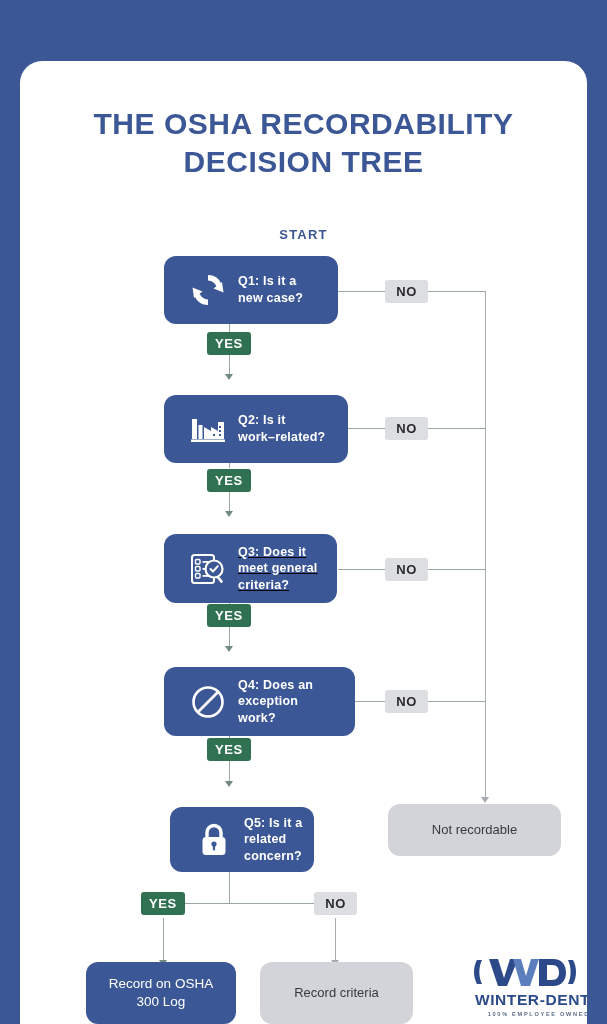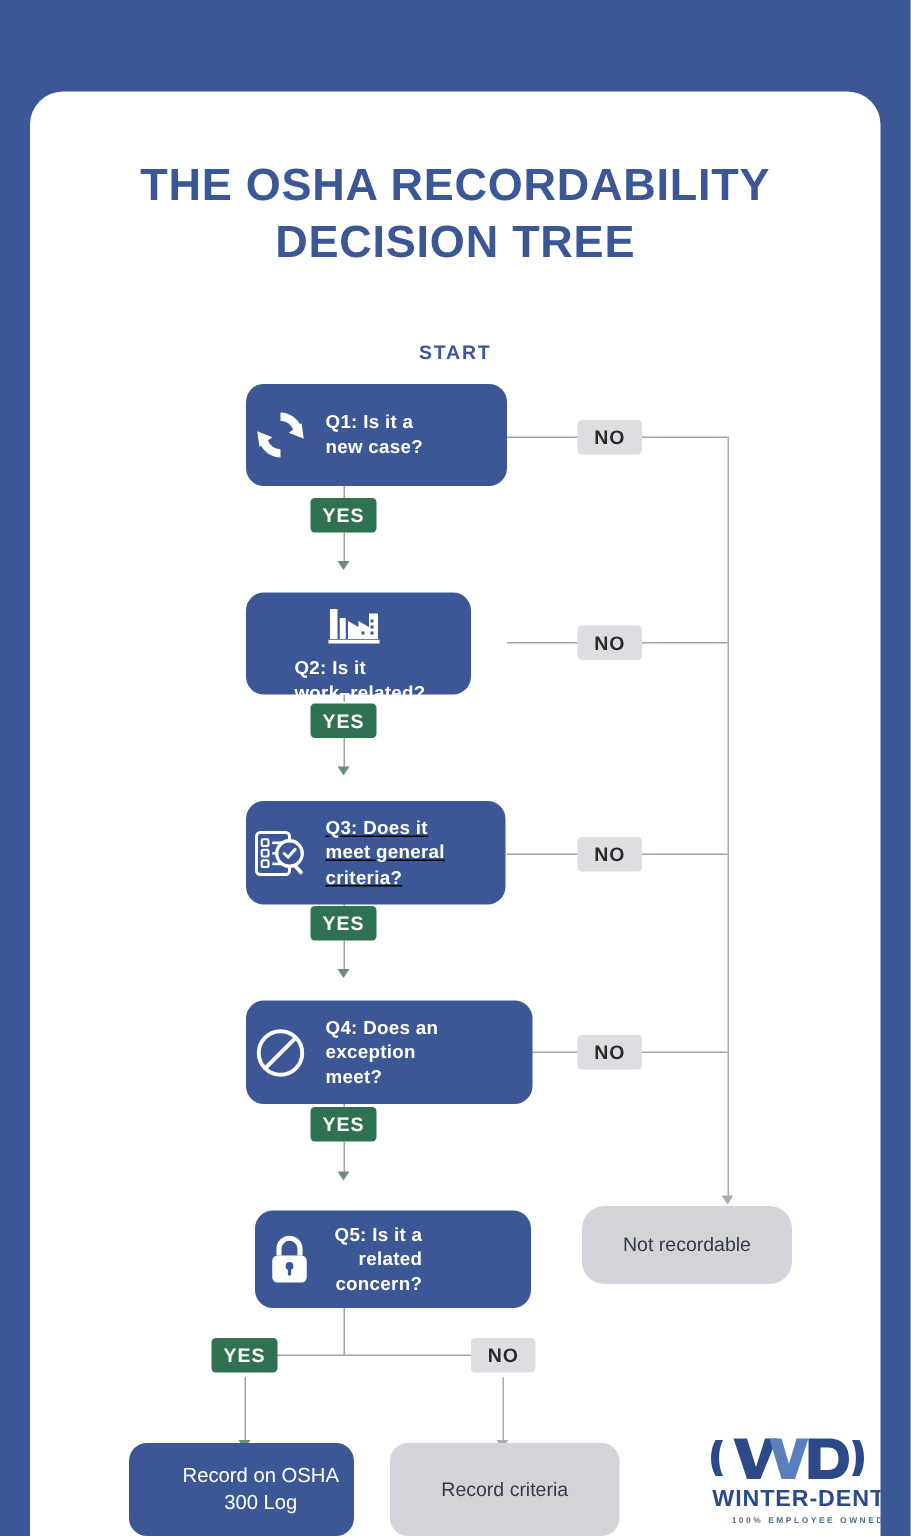--- a/index.html
+++ b/index.html
@@ -48,21 +48,21 @@
     letter-spacing:1.2px;
   }
   
   .qbox{
     position:absolute;
     background:#3c5795;
     border-radius:12px;
     display:flex;
     align-items:center;
     box-sizing:border-box;
-    padding-left:2px;
+    padding-left:23px;
   }
   .qicon{
     width:42px;height:42px;
     flex:0 0 42px;
     display:flex;align-items:center;justify-content:center;
     margin-right:9px;
   }
   .qicon svg{display:block;}
   .qtext{
     color:#ffffff;
@@ -76,21 +76,21 @@
     position:absolute;
     border-radius:12px;
     display:flex;
     align-items:center;
     justify-content:center;
     text-align:center;
     box-sizing:border-box;
     padding:4px 10px;
     line-height:1.3;
   }
-  .tbox.blue{background:#3c5795;color:#ffffff;font-size:13.5px;justify-content:flex-end;}
+  .tbox.blue{background:#3c5795;color:#ffffff;font-size:13.5px;}
   .tbox.grey{background:#d2d4da;color:#343a40;font-size:13px;}
   
   .badge{
     position:absolute;
     display:flex;align-items:center;justify-content:center;
     font-size:13px;
     font-weight:bold;
     letter-spacing:0.6px;
     border-radius:3px;
     box-sizing:border-box;
@@ -184,21 +184,21 @@
           <path d="M19 34 A15 15 0 0 1 5.5 25 L10.5 22.5 A10 10 0 0 0 19 28.5 Z" fill="#ffffff"></path>
           <path d="M5 27 L3.5 16.5 L13.5 20.5 Z" fill="#ffffff"></path>
         </svg>
       </span>
       <span class="qtext">
         <span>Q1: Is it a</span><br>
         <span>new case?</span>
       </span>
     </div>
 
-    <div class="qbox" style="left:144px;top:334px;width:150px;height:68px;flex-direction:column;">
+    <div class="qbox" style="left:144px;top:334px;width:184px;height:68px;">
       <span class="qicon">
         <svg width="36" height="30" viewBox="0 0 36 30">
           <rect x="2" y="5" width="5" height="20" fill="#ffffff"></rect>
           <rect x="8.5" y="11" width="4" height="14" fill="#ffffff"></rect>
           <path d="M14 25 L14 13 L21 17 L21 13 L28 17 L28 8 L34 8 L34 25 Z" fill="#ffffff"></path>
           <rect x="29" y="12" width="2" height="2" fill="#3c5795"></rect>
           <rect x="29" y="16" width="2" height="2" fill="#3c5795"></rect>
           <rect x="23" y="20" width="2" height="2" fill="#3c5795"></rect>
           <rect x="29" y="20" width="2" height="2" fill="#3c5795"></rect>
           <rect x="1" y="25.5" width="34" height="2.5" fill="#ffffff"></rect>
@@ -235,25 +235,25 @@
     <div class="qbox" style="left:144px;top:606px;width:191px;height:69px;">
       <span class="qicon">
         <svg width="38" height="38" viewBox="0 0 38 38">
           <circle cx="19" cy="19" r="14.5" fill="none" stroke="#ffffff" stroke-width="2.6"></circle>
           <line x1="9.5" y1="28.5" x2="28.5" y2="9.5" stroke="#ffffff" stroke-width="2.6"></line>
         </svg>
       </span>
       <span class="qtext">
         <span>Q4: Does an</span><br>
         <span>exception</span><br>
-        <span>meet?</span>
-      </span>
-    </div>
-
-    <div class="qbox" style="left:150px;top:746px;width:184px;height:65px;text-align:right;">
+        <span>work?</span>
+      </span>
+    </div>
+
+    <div class="qbox" style="left:150px;top:746px;width:144px;height:65px;">
       <span class="qicon">
         <svg width="34" height="38" viewBox="0 0 34 38">
           <path d="M10 16 L10 11.5 A7 7 0 0 1 24 11.5 L24 16" fill="none" stroke="#ffffff" stroke-width="3.4"></path>
           <rect x="5.5" y="16" width="23" height="18" rx="3.5" fill="#ffffff"></rect>
           <circle cx="17" cy="23" r="2.6" fill="#3c5795"></circle>
           <rect x="15.9" y="23" width="2.2" height="6.5" rx="1.1" fill="#3c5795"></rect>
         </svg>
       </span>
       <span class="qtext">
         <span>Q5: Is it a</span><br>
@@ -267,21 +267,21 @@
     <div class="badge yes" style="left:187px;top:543px;width:44px;height:23px;">YES</div>
     <div class="badge yes" style="left:187px;top:677px;width:44px;height:23px;">YES</div>
     <div class="badge yes" style="left:121px;top:831px;width:44px;height:23px;">YES</div>
 
     <div class="badge no" style="left:365px;top:219px;width:43px;height:23px;">NO</div>
     <div class="badge no" style="left:365px;top:356px;width:43px;height:23px;">NO</div>
     <div class="badge no" style="left:365px;top:497px;width:43px;height:23px;">NO</div>
     <div class="badge no" style="left:365px;top:629px;width:43px;height:23px;">NO</div>
     <div class="badge no" style="left:294px;top:831px;width:43px;height:23px;">NO</div>
 
-    <div class="tbox grey" style="left:368px;top:743px;width:140px;height:52px;border-radius:15px;">
+    <div class="tbox grey" style="left:368px;top:743px;width:173px;height:52px;">
       <span>Not recordable</span>
     </div>
 
     <div class="tbox blue" style="left:66px;top:901px;width:150px;height:62px;">
       <span>
         <span>Record on OSHA</span><br>
         <span>300 Log</span>
       </span>
     </div>
 

